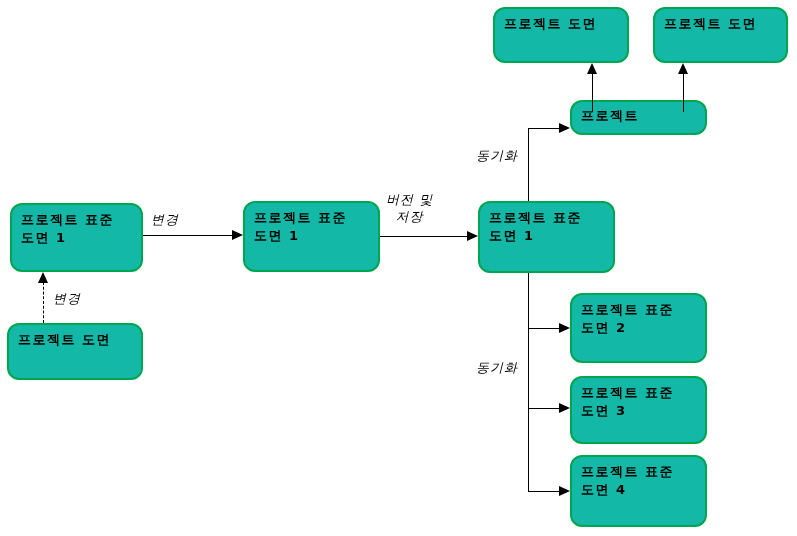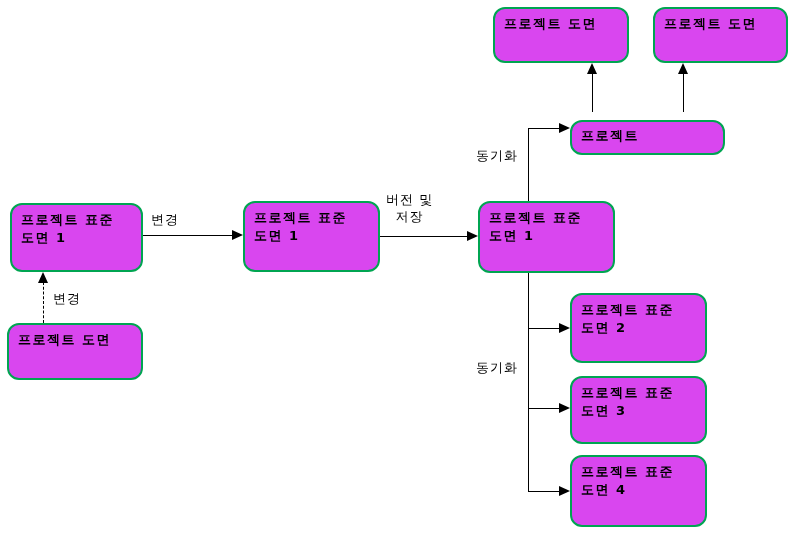--- a/index.html
+++ b/index.html
@@ -12,34 +12,35 @@
     width: 797px;
     height: 536px;
     background: #ffffff;
     font-family: "DejaVu Sans", "Liberation Sans", sans-serif;
     color: #000000;
     overflow: hidden;
   }
   .node {
     position: absolute;
     box-sizing: border-box;
-    background: #d946ef;
+    background: #14b8a6;
     border: 2px solid #00A551;
     border-radius: 12px;
     padding: 6px 4px 0 9px;
     font-size: 13px;
     font-weight: bold;
     letter-spacing: 1.5px;
     line-height: 18px;
     white-space: pre-line;
     color: #000000;
   }
   .edge-label {
     position: absolute;
     font-size: 13px;
+    font-style: italic;
     letter-spacing: 1px;
     line-height: 17px;
     white-space: pre-line;
     color: #000000;
   }
   .hline {
     position: absolute;
     height: 1px;
     background: #000000;
   }
@@ -77,21 +78,21 @@
 
   <div class="node" style="left:10px; top:203px; width:133px; height:69px;">프로젝트 표준
 도면 1</div>
 
   <div class="node" style="left:243px; top:201px; width:137px; height:71px;">프로젝트 표준
 도면 1</div>
 
   <div class="node" style="left:478px; top:201px; width:137px; height:72px;">프로젝트 표준
 도면 1</div>
 
-  <div class="node" style="left:570px; top:120px; width:155px; height:35px; padding-top:5px;">프로젝트</div>
+  <div class="node" style="left:570px; top:100px; width:137px; height:35px; padding-top:5px;">프로젝트</div>
 
   <div class="node" style="left:493px; top:7px; width:136px; height:56px;">프로젝트 도면</div>
 
   <div class="node" style="left:653px; top:7px; width:135px; height:56px;">프로젝트 도면</div>
 
   <div class="node" style="left:7px; top:323px; width:136px; height:57px;">프로젝트 도면</div>
 
   <div class="node" style="left:570px; top:293px; width:137px; height:70px;">프로젝트 표준
 도면 2</div>
 

